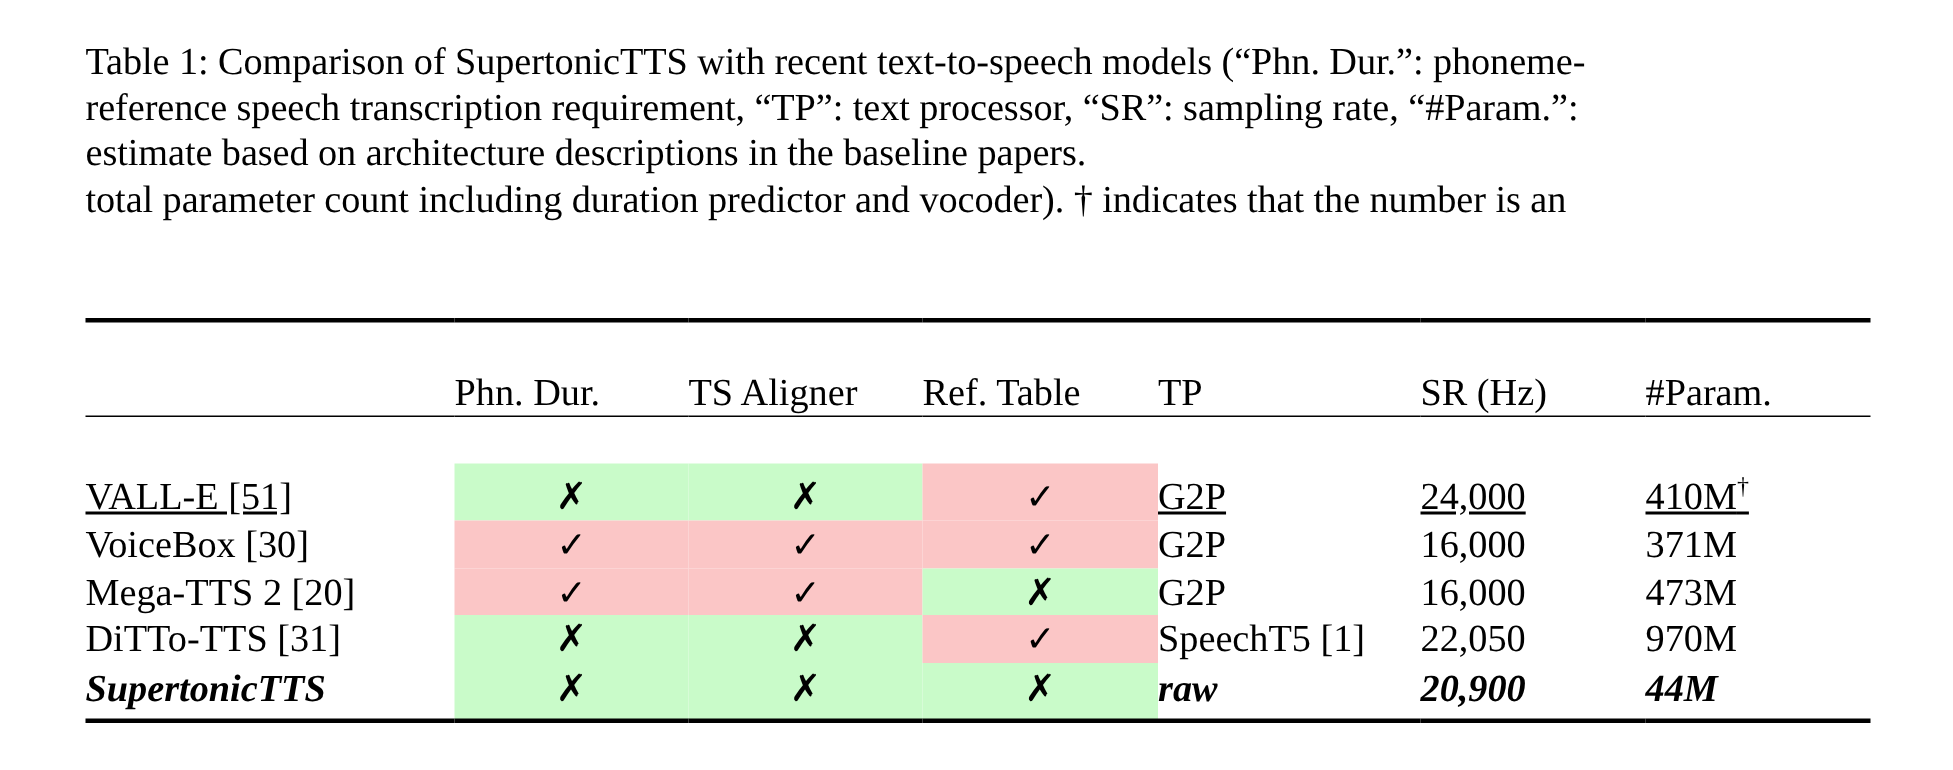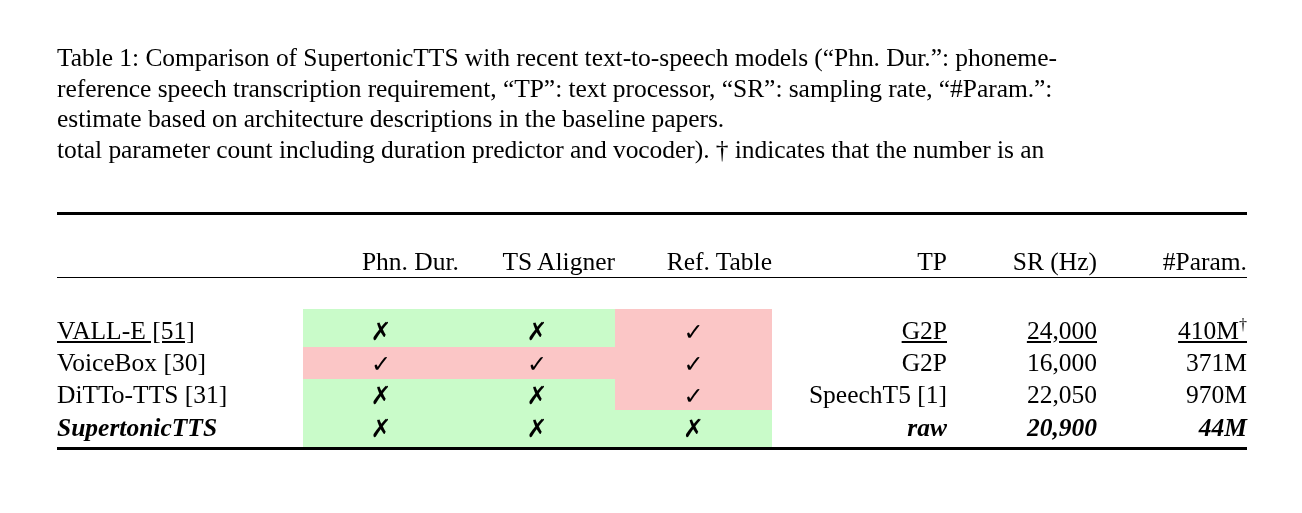--- a/index.html
+++ b/index.html
@@ -25,21 +25,20 @@
   
   #caption {
     position: absolute;
     left: 57px;
     top: 26px;
     width: 1190px;
     font-size: 25.5px;
     line-height: 30.5px;
     text-align: left;
     letter-spacing: -0.05px;
-    margin-top: 17px;
   }
   #caption .cap-line { white-space: nowrap; }
 
   
   #table-wrap {
     position: absolute;
     left: 57px;
     top: 212px;
     width: 1190px;
   }
@@ -67,21 +66,21 @@
 
   
   col.c-model   { width: 246px; }
   col.c-phn     { width: 156px; }
   col.c-align   { width: 156px; }
   col.c-ref     { width: 157px; }
   col.c-tp      { width: 175px; }
   col.c-sr      { width: 150px; }
   col.c-param   { width: 150px; }
 
-  th.hdr, td.cell { text-align: right; }
+  th.hdr, td.cell { text-align: left; }
   th.hdr-model, td.model { text-align: left; padding-left: 2px; }
 
   thead th { padding-bottom: 6px; padding-top: 9px; }
 
   tbody tr.data-row td { height: 31.5px; }
 
   td.mark { text-align: center; font-size: 25px; }
   td.mark .glyph {
     display: inline-block;
     font-family: "DejaVu Sans", sans-serif;
@@ -161,20 +160,29 @@
           <tr class="data-row">
             <td class="model">VoiceBox [30]</td>
             <td class="mark cell hl-red"><span class="glyph check">✓</span></td>
             <td class="mark cell hl-red"><span class="glyph check">✓</span></td>
             <td class="mark cell hl-red"><span class="glyph check">✓</span></td>
             <td class="cell">G2P</td>
             <td class="cell">16,000</td>
             <td class="cell"><span>371M</span></td>
           </tr>
           <tr class="data-row">
+            <td class="model">Mega-TTS 2 [20]</td>
+            <td class="mark cell hl-red"><span class="glyph check">✓</span></td>
+            <td class="mark cell hl-red"><span class="glyph check">✓</span></td>
+            <td class="mark cell hl-green"><span class="glyph cross">✗</span></td>
+            <td class="cell">G2P</td>
+            <td class="cell">16,000</td>
+            <td class="cell"><span>473M</span></td>
+          </tr>
+          <tr class="data-row">
             <td class="model">DiTTo-TTS [31]</td>
             <td class="mark cell hl-green"><span class="glyph cross">✗</span></td>
             <td class="mark cell hl-green"><span class="glyph cross">✗</span></td>
             <td class="mark cell hl-red"><span class="glyph check">✓</span></td>
             <td class="cell">SpeechT5 [1]</td>
             <td class="cell">22,050</td>
             <td class="cell"><span>970M</span></td>
           </tr>
           <tr class="data-row bold-row last-data">
             <td class="model">SupertonicTTS</td>

